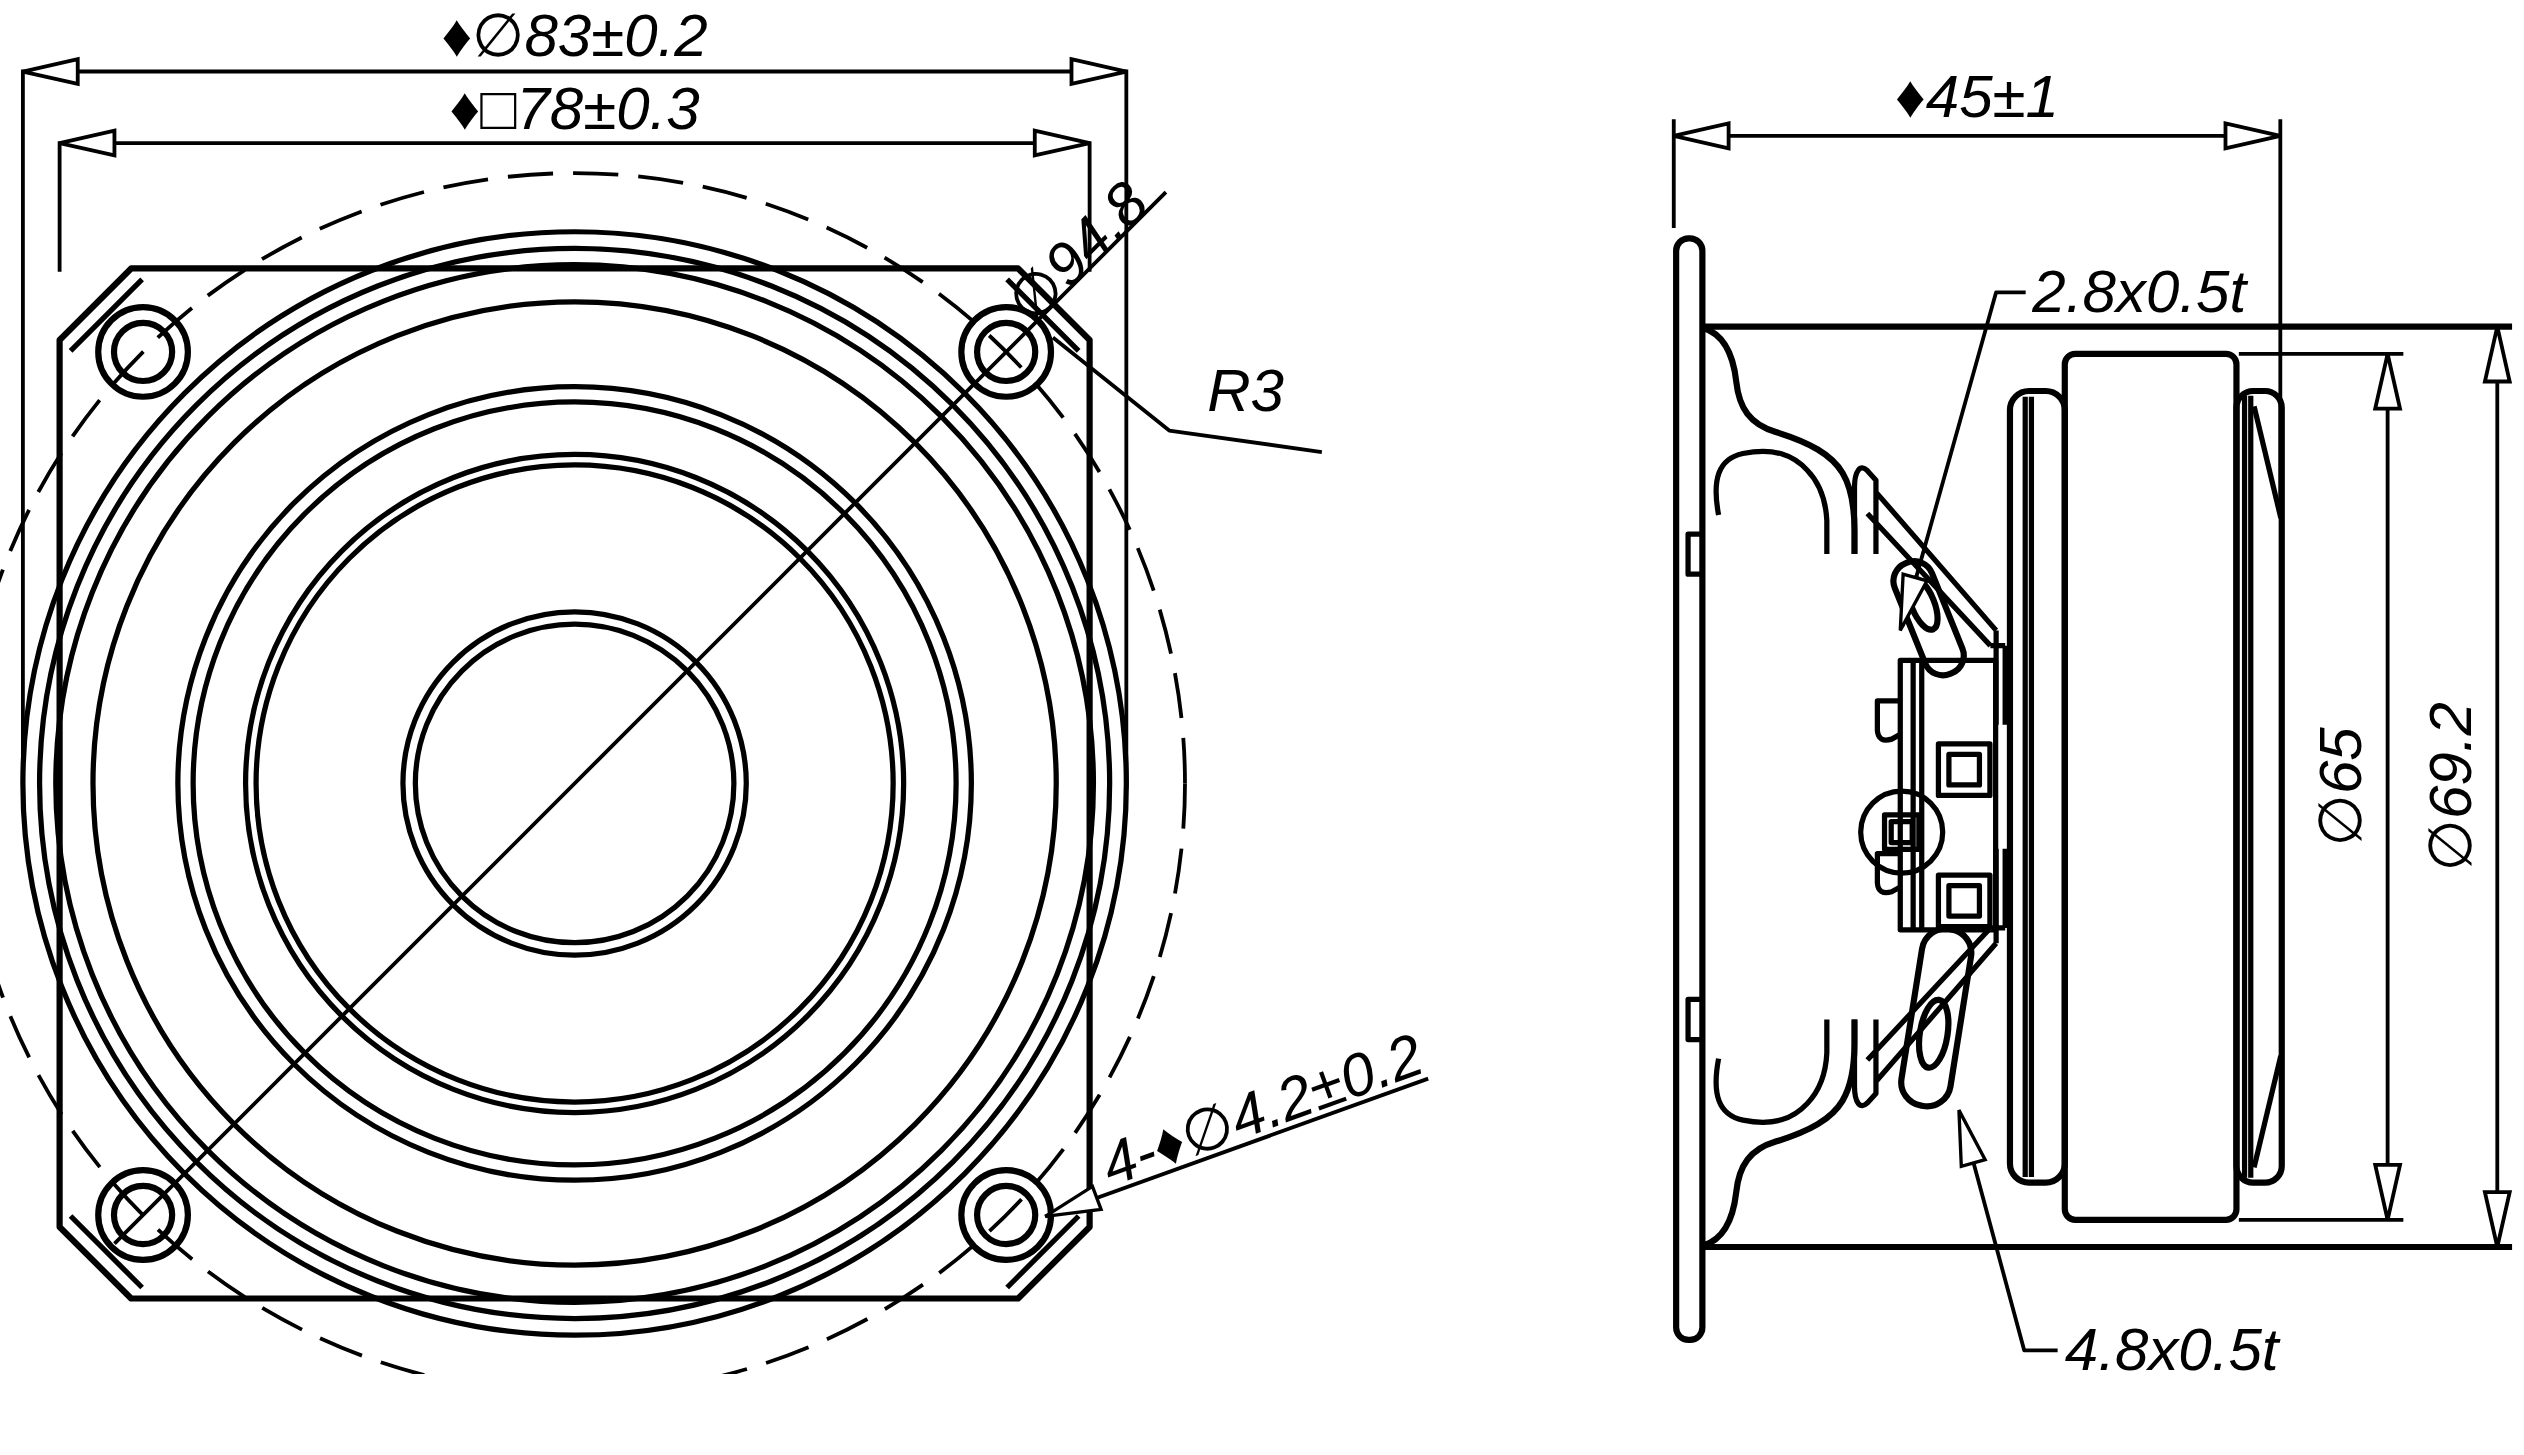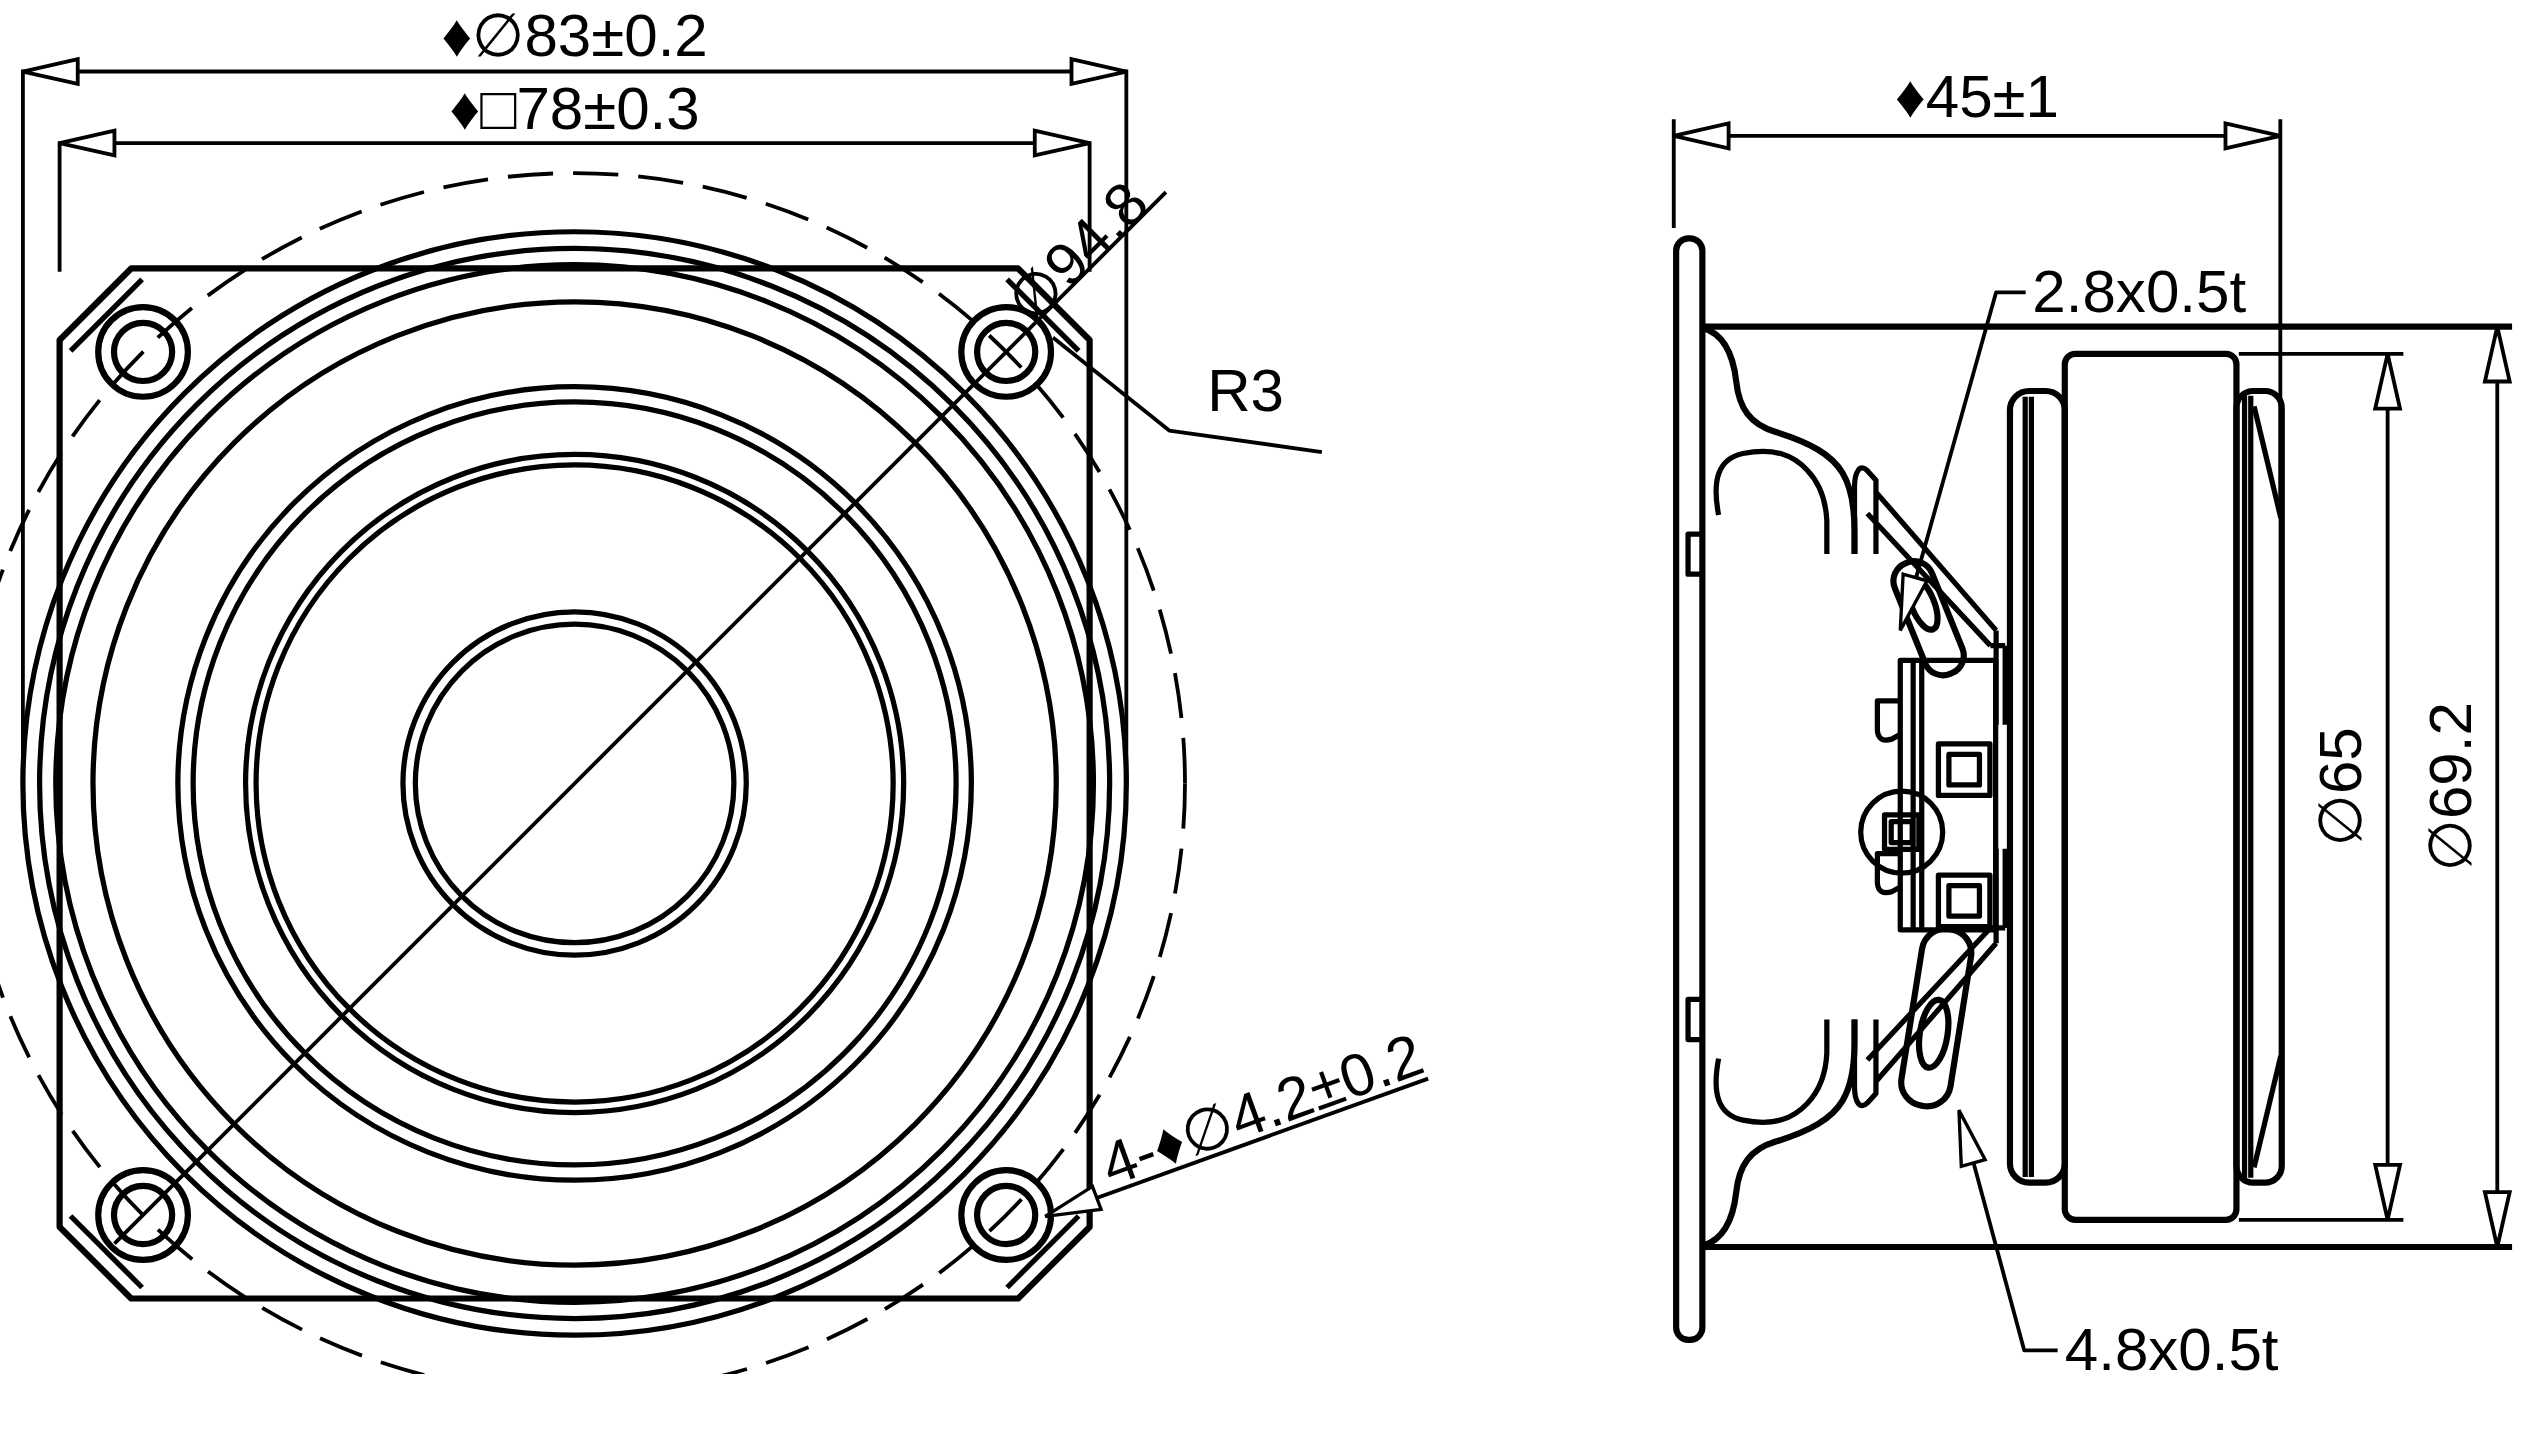--- a/index.html
+++ b/index.html
@@ -1,16 +1,16 @@
 <!DOCTYPE html>
 <html style="font-size:8px"><head>
 <meta charset="utf-8">
 <style>
   html,body{margin:0;padding:0;background:#ffffff;}
-  .sheet{width:100%;background:#4d7c0f;}
+  .sheet{width:100%;background:#4d7c0f;font-style:italic;}
   svg{display:block;width:100%;height:auto;background:#ffffff;}
   .ln   {fill:none;stroke:#000;stroke-width:13;stroke-linecap:butt;stroke-linejoin:round;}
   .med  {fill:none;stroke:#000;stroke-width:11;stroke-linejoin:round;}
   .dim  {fill:none;stroke:#000;stroke-width:8;stroke-linejoin:round;}
   .dash {fill:none;stroke:#000;stroke-width:8;stroke-dasharray:95 42;}
   .arw  {fill:#ffffff;stroke:#000;stroke-width:8;stroke-linejoin:miter;}
   .larw {fill:#ffffff;stroke:#000;stroke-width:7;}
   text{font-family:"Liberation Sans","DejaVu Sans",sans-serif;font-size:126px;fill:#000;}
 </style>
 </head>

